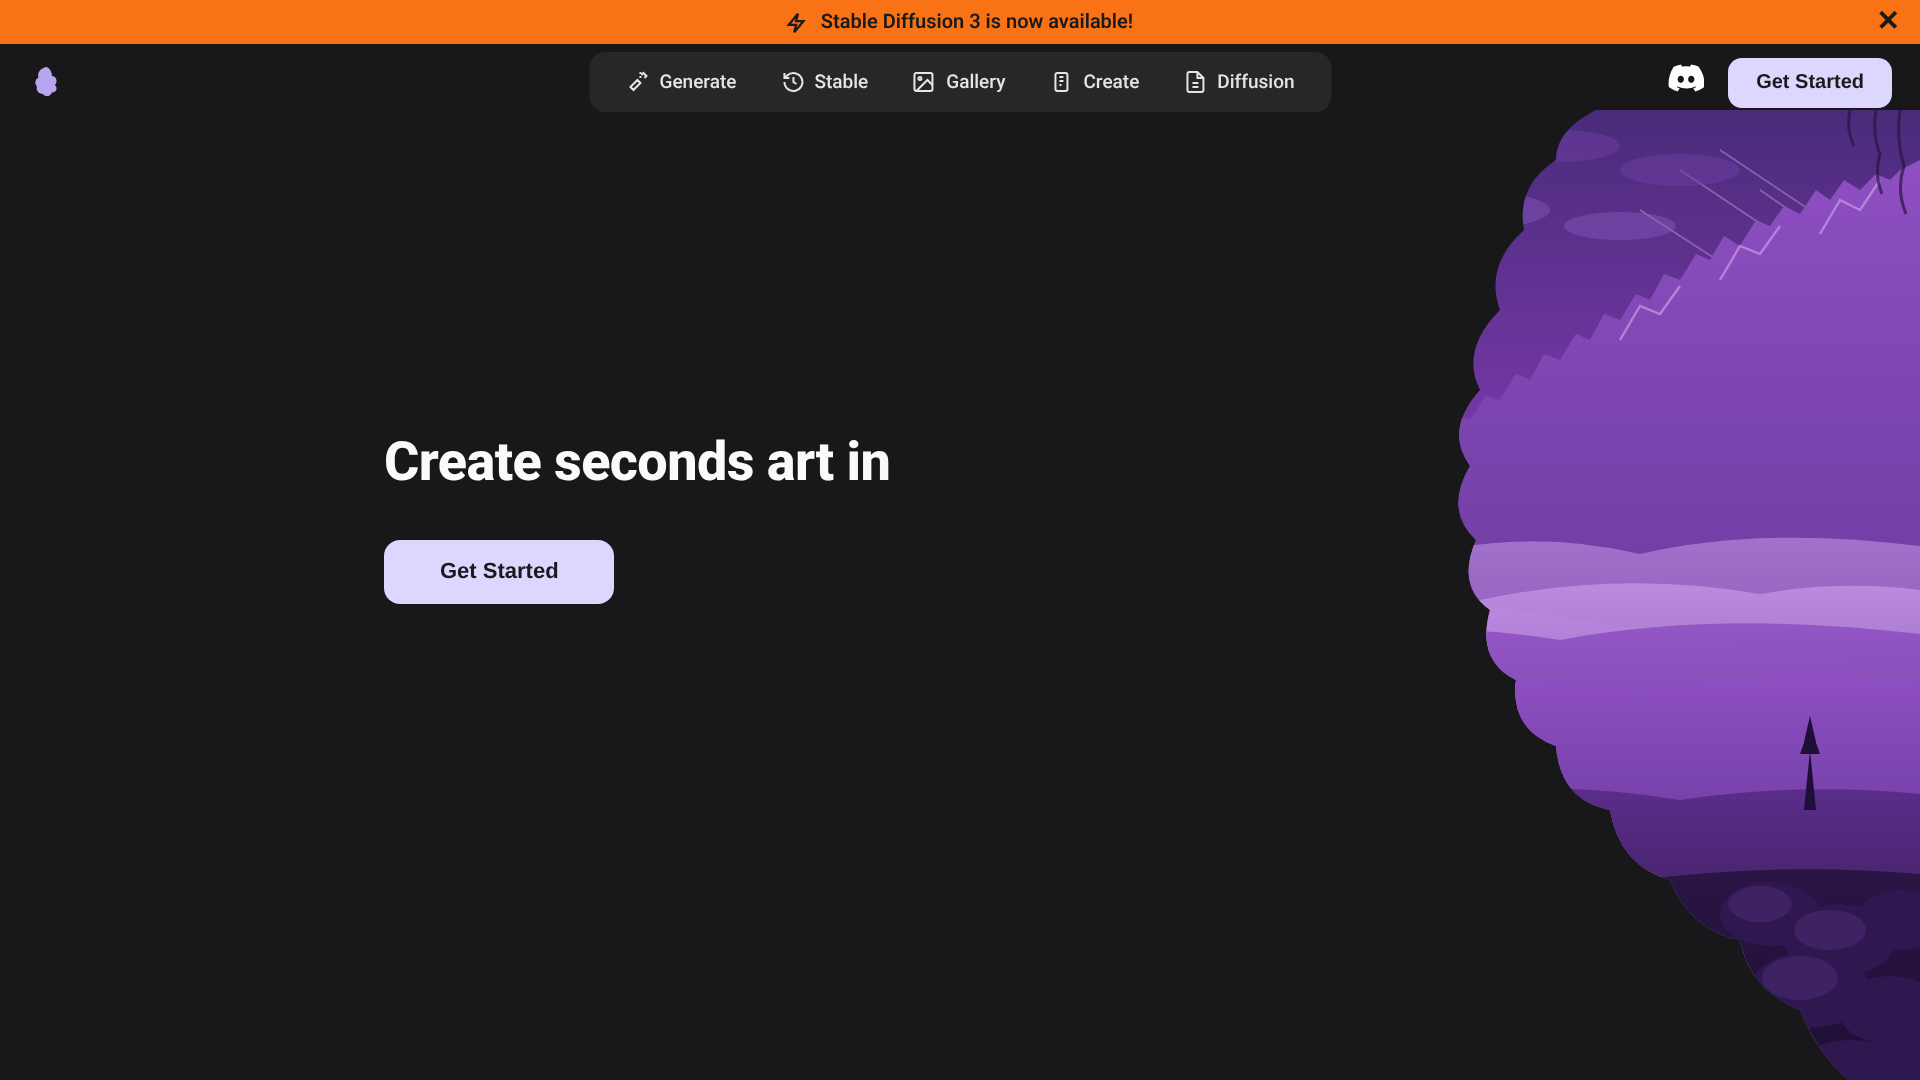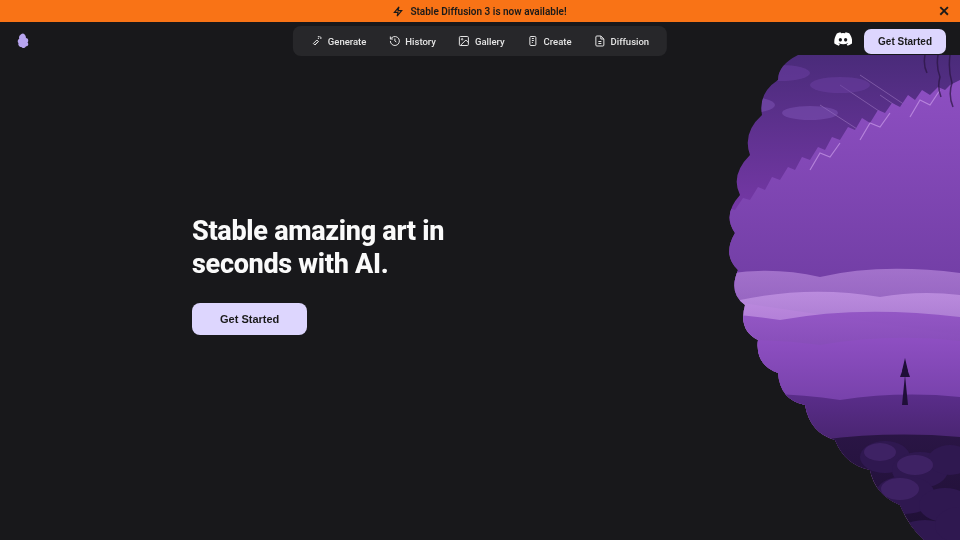--- a/index.html
+++ b/index.html
@@ -164,21 +164,21 @@
       <svg viewBox="0 0 24 24" fill="none" stroke="#e5e5e5" stroke-width="2">
         <path d="M15 4V2m0 4v2M8 20l7-7m-7 7l-3-3 7-7 3 3-7 7zM19 8l2-2-3-3-2 2"></path>
       </svg>
       <span>Generate</span>
     </div>
     <div class="nav-item">
       <svg viewBox="0 0 24 24" fill="none" stroke="#e5e5e5" stroke-width="2">
         <path d="M3 12a9 9 0 1 0 3-6.7L3 8"></path>
         <path d="M3 3v5h5M12 7v5l3 2"></path>
       </svg>
-      <span>History</span>
+      <span>Stable</span>
     </div>
     <div class="nav-item">
       <svg viewBox="0 0 24 24" fill="none" stroke="#e5e5e5" stroke-width="2">
         <rect x="3" y="3" width="18" height="18" rx="2"></rect>
         <circle cx="8.5" cy="8.5" r="1.5"></circle>
         <path d="M21 15l-5-5L5 21"></path>
       </svg>
       <span>Gallery</span>
     </div>
     <div class="nav-item">
@@ -203,22 +203,21 @@
         <path d="M20.3 4.4A19.8 19.8 0 0 0 15.4 3c-.2.4-.5.9-.6 1.3a18.3 18.3 0 0 0-5.5 0c-.2-.4-.4-.9-.6-1.3-1.7.3-3.4.8-4.9 1.5C.9 9.1 0 13.6.5 18a19.9 19.9 0 0 0 6 3c.5-.7.9-1.4 1.3-2.1-.7-.3-1.4-.6-2-.9l.5-.4a14.2 14.2 0 0 0 12.1 0l.5.4c-.6.4-1.3.7-2 .9.4.7.8 1.5 1.3 2.1a19.8 19.8 0 0 0 6-3c.5-5.2-.9-9.6-3.9-13.6zM8.5 15.3c-1.2 0-2.1-1.1-2.1-2.4s.9-2.4 2.1-2.4 2.2 1.1 2.1 2.4c0 1.3-.9 2.4-2.1 2.4zm7 0c-1.2 0-2.1-1.1-2.1-2.4s.9-2.4 2.1-2.4 2.2 1.1 2.1 2.4c0 1.3-.9 2.4-2.1 2.4z"></path>
       </svg>
     </span>
     <button class="btn-primary">Get Started</button>
   </div>
 </div>
 
 <div class="hero">
   <div class="hero-text">
     <h1 class="hero-title">
-      <span>Stable amazing art in</span><br>
-      <span>seconds with AI.</span>
+      <span>Create seconds art in</span><br>
     </h1>
     <button class="hero-cta">Get Started</button>
   </div>
 
   <div class="artwork">
     <svg class="artwork-clip" viewBox="0 0 500 520" preserveAspectRatio="xMidYMid slice">
       <defs>
         <clipPath id="organic">
           <path d="M500 0 L500 520 
                    Q480 510 470 490

